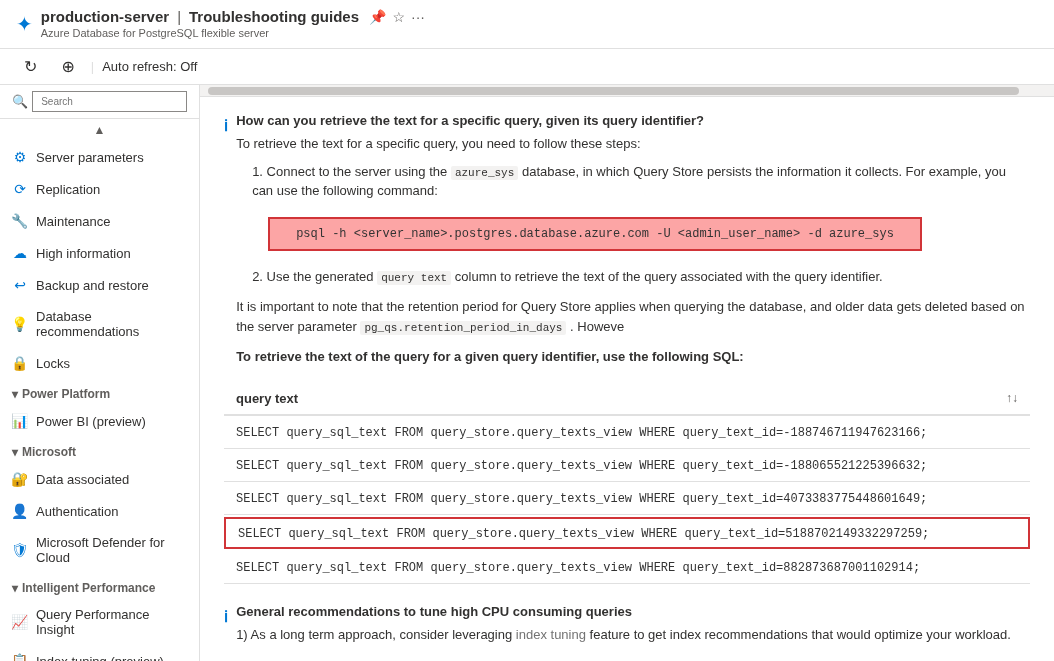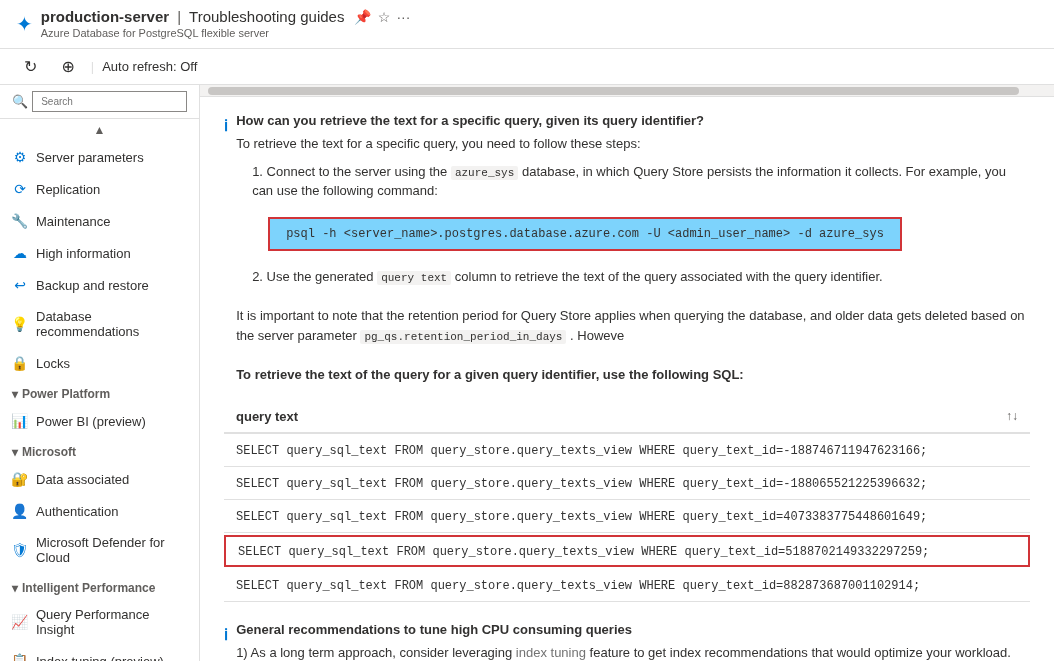--- a/index.html
+++ b/index.html
@@ -45,21 +45,21 @@
     .info-box { display: flex; gap: 8px; margin-bottom: 12px; }
     .info-icon { color: #0078d4; font-size: 16px; flex-shrink: 0; margin-top: 1px; }
     .info-title { font-weight: 600; font-size: 13px; color: #323130; margin-bottom: 6px; }
     .info-text { font-size: 13px; color: #323130; line-height: 1.5; }
     .info-content { flex: 1; }
     
     
     .step { margin: 8px 0 8px 16px; font-size: 13px; color: #323130; line-height: 1.5; }
     
     
-    .code-block { border: 2px solid #d13438; padding: 8px 16px; font-family: 'Courier New', monospace; font-size: 12px; background: #7dd3fc; margin: 8px 0 8px 16px; display: inline-block; }
+    .code-block { border: 2px solid #d13438; padding: 8px 26px; font-family: 'Courier New', monospace; font-size: 12px; background: #fca5a5; margin: 8px 0 8px 16px; display: inline-block; }
     
     .inline-code { font-family: 'Courier New', monospace; font-size: 11px; background: #f3f2f1; padding: 1px 4px; border-radius: 2px; }
     
     
     .table-section { margin: 16px 0; }
     .table-title { font-size: 14px; color: #323130; margin-bottom: 8px; }
     .table-header-row { display: flex; align-items: center; padding: 8px 12px; border-bottom: 2px solid #e0e0e0; }
     .th-label { font-size: 13px; color: #323130; font-weight: 600; }
     .sort-icon { color: #605e5c; font-size: 12px; }
 
@@ -72,21 +72,21 @@
   </style>
 </head>
 <body>
 
 <div class="header">
   <span class="header-logo">✦</span>
   <div class="header-top">
     <div class="header-top-row">
       <span style="font-size:15px;font-weight:600;color:#323130;">production-server</span>
       <span style="font-size:15px;color:#605e5c;margin:0 8px;">|</span>
-      <span style="font-size:15px;font-weight:400;color:#323130;text-align:right;">Troubleshooting guides</span>
+      <span style="font-size:15px;font-weight:700;color:#323130;text-align:right;">Troubleshooting guides</span>
       <span style="margin-left:10px;color:#605e5c;cursor:pointer;font-size:14px;">📌</span>
       <span style="margin-left:6px;color:#605e5c;cursor:pointer;font-size:14px;">☆</span>
       <span style="margin-left:6px;color:#605e5c;cursor:pointer;font-size:14px;">···</span>
     </div>
     <div>
       <span style="font-size:11px;color:#605e5c;">Azure Database for PostgreSQL flexible server</span>
     </div>
   </div>
 </div>
 
@@ -204,21 +204,21 @@
             <span> database, in which Query Store persists the information it collects. For example, you can use the following command:</span>
           </div>
           <div style="margin: 8px 0 8px 16px;">
             <span class="code-block">psql -h &lt;server_name&gt;.postgres.database.azure.com -U &lt;admin_user_name&gt; -d azure_sys</span>
           </div>
           <div class="step">
             <span>2. Use the generated </span>
             <span class="inline-code">query text</span>
             <span> column to retrieve the text of the query associated with the query identifier.</span>
           </div>
-          <div class="info-text" style="margin: 20px 0;">
+          <div class="info-text" style="margin: 11px 0;">
             <span>It is important to note that the retention period for Query Store applies when querying the database, and older data gets deleted based on the server parameter </span>
             <span class="inline-code">pg_qs.retention_period_in_days</span>
             <span>. Howeve</span>
           </div>
           <div class="info-text" style="font-weight:600;margin-top:8px;">
             <span>To retrieve the text of the query for a given query identifier, use the following SQL:</span>
           </div>
         </div>
       </div>
 

